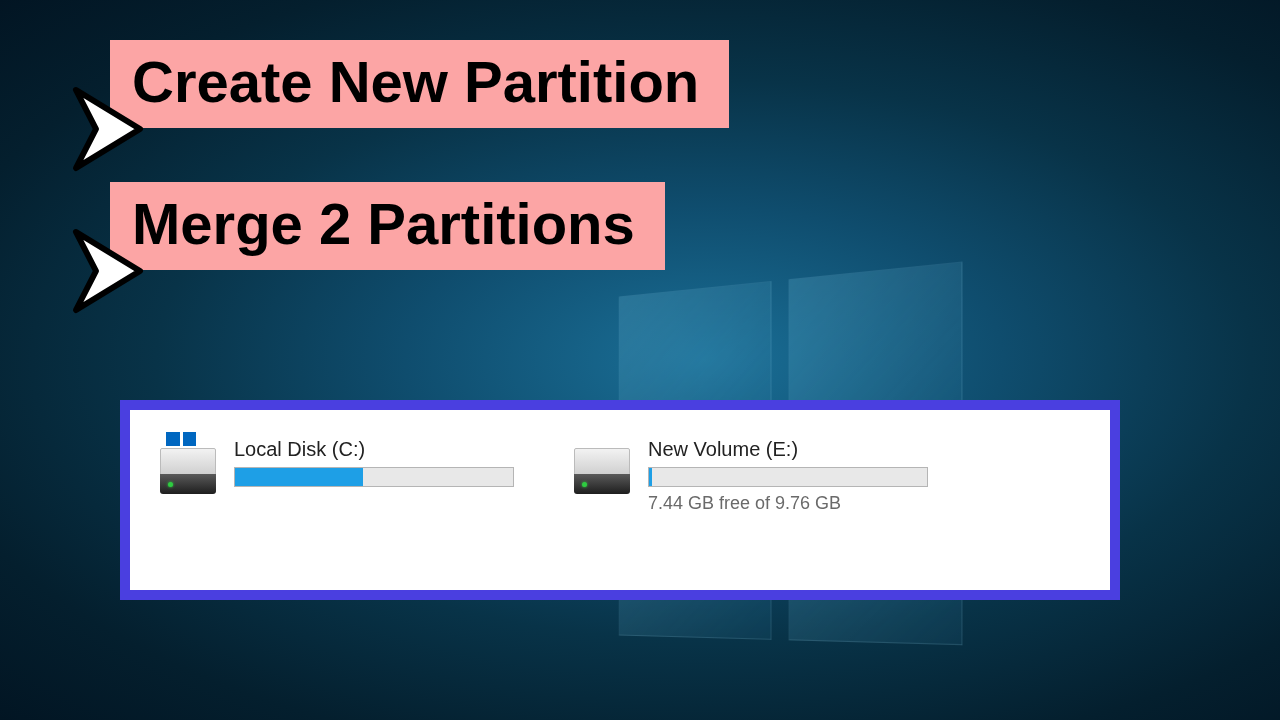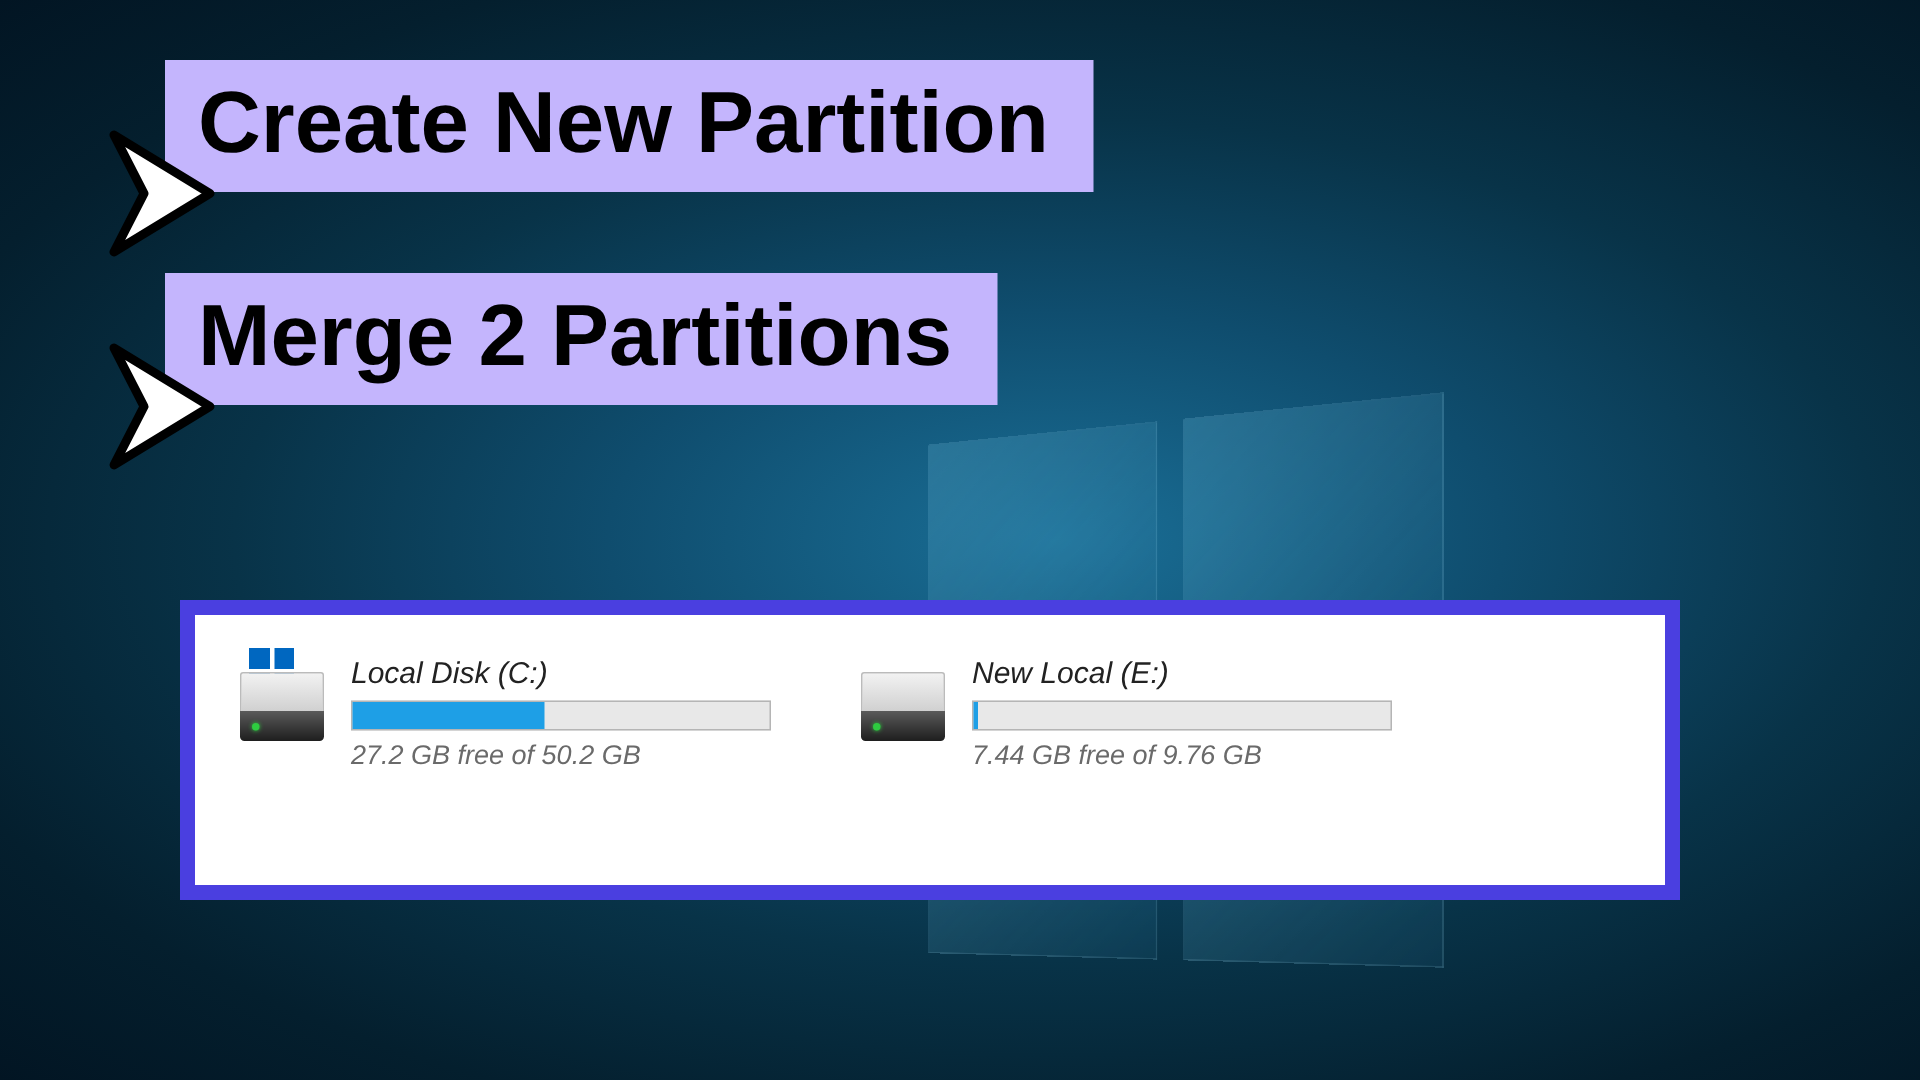--- a/index.html
+++ b/index.html
@@ -38,21 +38,21 @@
   }
   .bullet-row.row1 { top: 40px; }
   .bullet-row.row2 { top: 182px; }
   .arrow-icon {
     width: 0; height: 0;
     margin-right: 40px;
     position: relative;
   }
   .arrow-icon svg { display: block; }
   .yellow-label {
-    background: #c4b5fd;
+    background: #fca5a5;
     color: #000;
     font-weight: 700;
     font-size: 58px;
     padding: 10px 30px 14px 22px;
     line-height: 1.1;
     white-space: nowrap;
   }
   .panel-outer {
     position: absolute;
     left: 120px;
@@ -69,21 +69,20 @@
     background: #ffffff;
     display: flex;
     align-items: flex-start;
     padding: 28px 30px;
     gap: 60px;
   }
   .drive {
     display: flex;
     align-items: flex-start;
     gap: 18px;
-    font-style: italic;
   }
   .drive-icon {
     width: 56px;
     height: 56px;
     position: relative;
   }
   .drive-icon .disk-top {
     position: absolute;
     bottom: 18px; left: 0; right: 0;
     height: 28px;
@@ -181,32 +180,31 @@
           </div>
         <div class="disk-top"></div>
         <div class="disk-front"></div>
         <div class="led"></div>
       </div>
       <div class="drive-info">
         <div class="drive-name">Local Disk (C:)</div>
         <div class="bar">
           <div class="bar-fill" style="width:46%"></div>
         </div>
-        <div class="drive-free">27.2 GB free of 50.2 GB</div>
       </div>
     </div>
 
     <div class="drive">
       <div class="drive-icon">
         <div class="disk-top"></div>
         <div class="disk-front"></div>
         <div class="led"></div>
       </div>
       <div class="drive-info">
-        <div class="drive-name">New Local (E:)</div>
+        <div class="drive-name">New Volume (E:)</div>
         <div class="bar">
           <div class="bar-fill" style="width:1%"></div>
         </div>
         <div class="drive-free">7.44 GB free of 9.76 GB</div>
       </div>
     </div>
 
   </div>
 </div>
 

